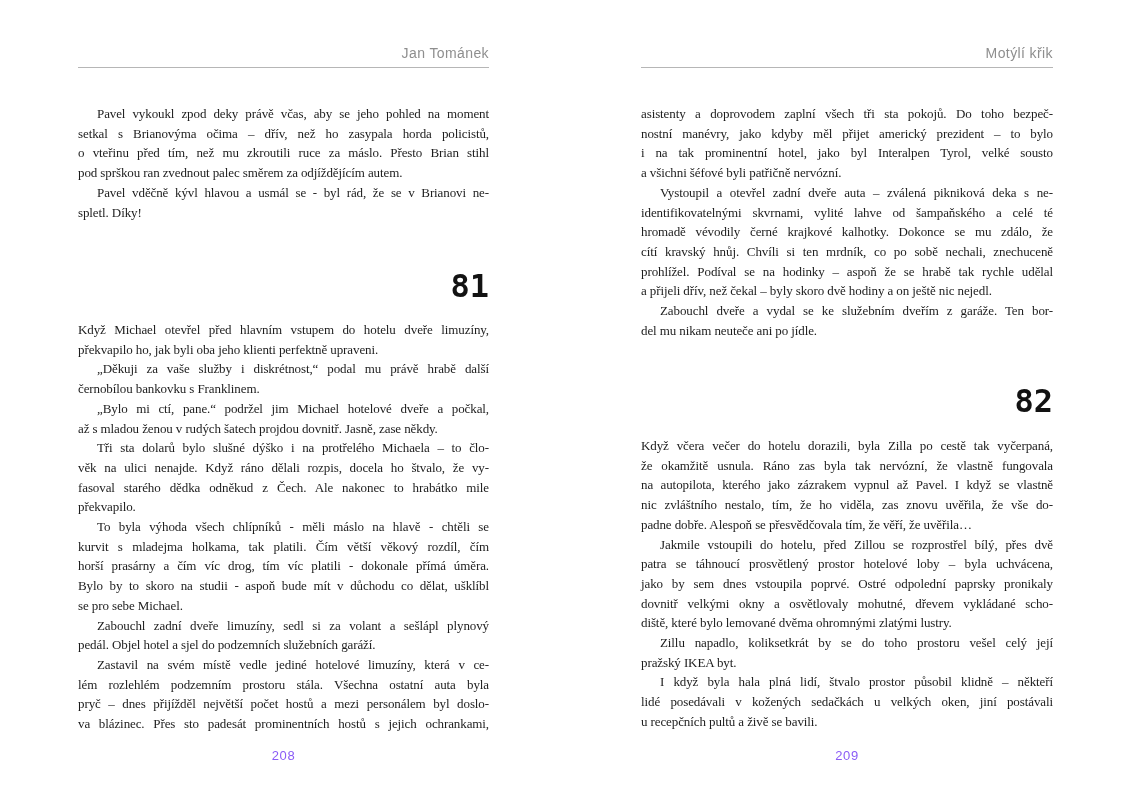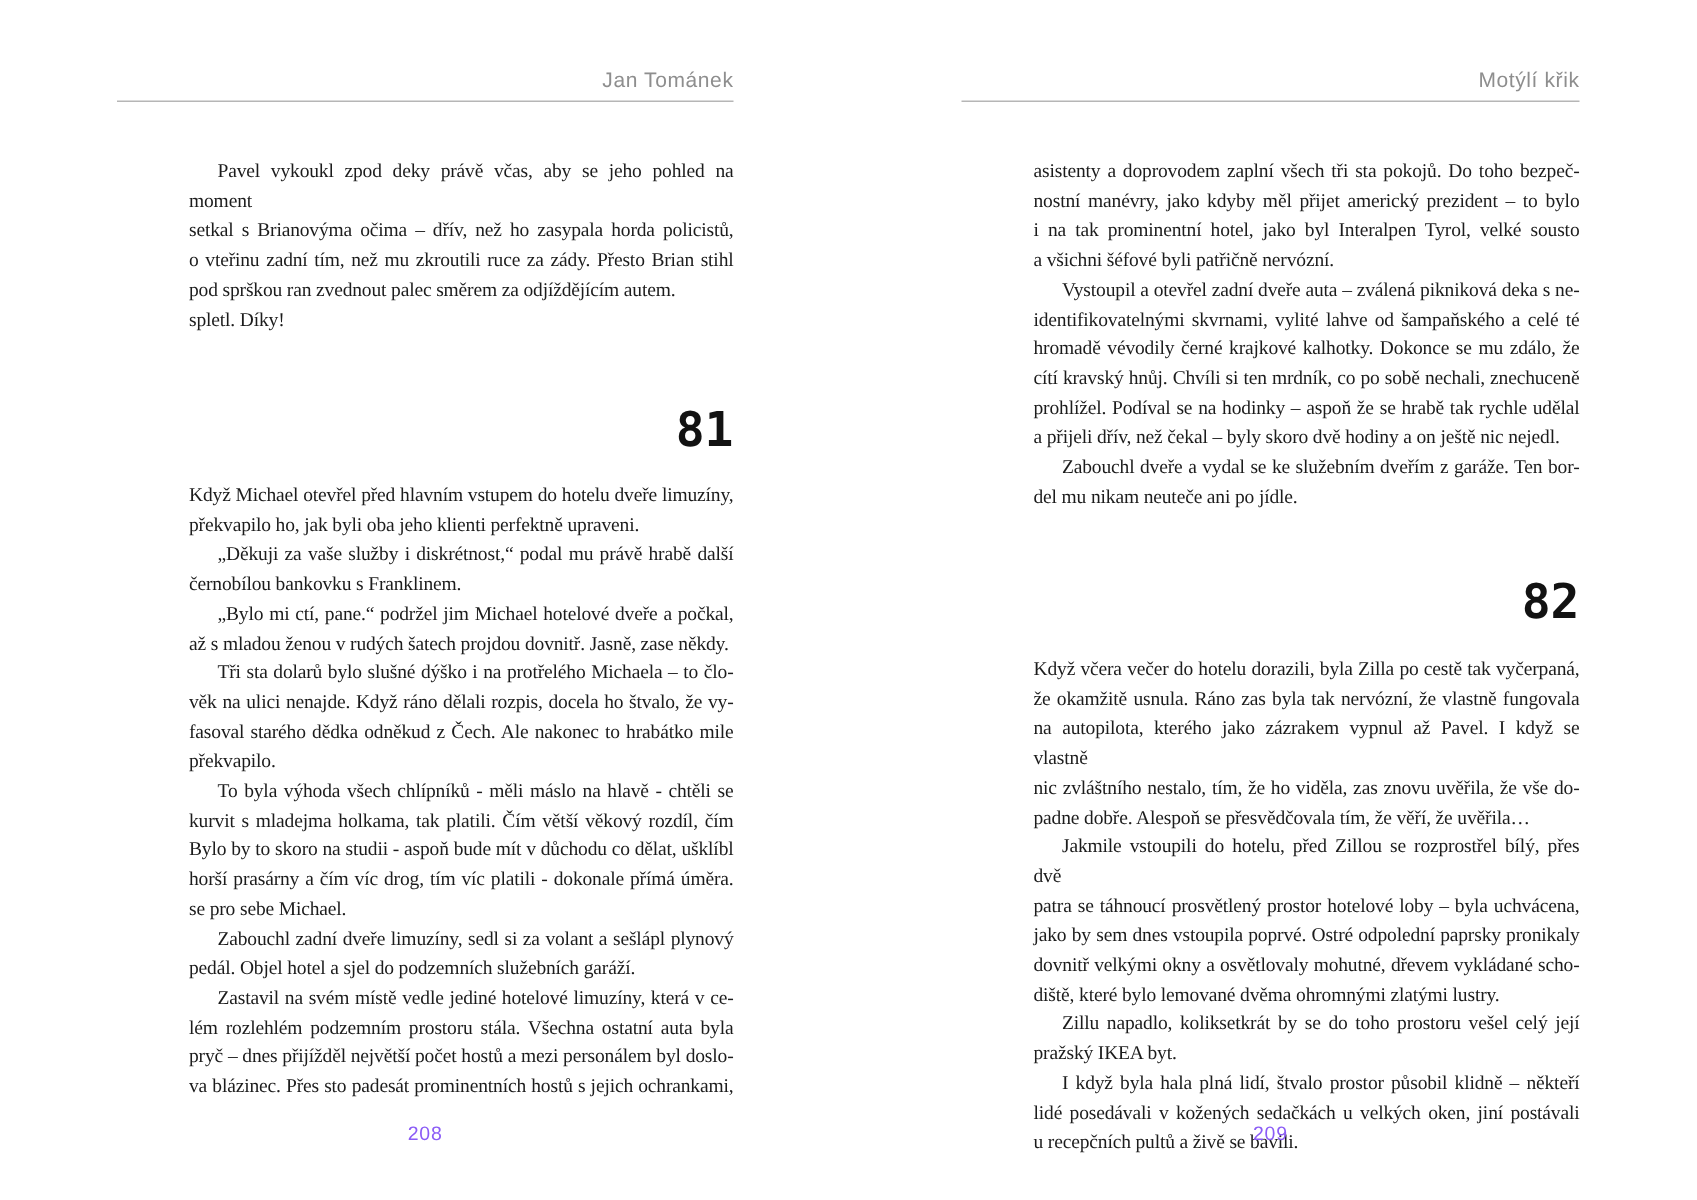--- a/index.html
+++ b/index.html
@@ -32,21 +32,21 @@
     position: absolute; left: 0; width: 100%;
     font-family: "Liberation Serif", serif;
     font-size: 13px; line-height: 19.7px;
     letter-spacing: -0.1px;
     color: #1c1c1c;
   }
   .body-a { top: 104px; }
   .page.left  .body-b { top: 320px; font-family: Liberation Serif, serif; }
   .page.right .body-b { top: 436px; }
 
-  .line { text-align: justify; text-align-last: justify; margin-left: 48px; }
+  .line { text-align: justify; text-align-last: justify; }
   .line.end { text-align-last: left; }
   .line.indent { text-indent: 19px; }
 
   .chapter-num {
     position: absolute; left: 0; width: 100%;
     text-align: right;
     font-family: "DejaVu Sans Mono", monospace;
     font-weight: 700; font-size: 32px; line-height: 38px;
     color: #121212;
   }
@@ -65,40 +65,41 @@
 <body>
 
 <div class="canvas">
 
   <div class="page left">
     <div class="running-head">Jan Tománek</div>
     <div class="head-rule"></div>
     <div class="bodytext body-a">
         <div class="line indent">Pavel vykoukl zpod deky právě včas, aby se jeho pohled na moment</div>
         <div class="line">setkal s Brianovýma očima – dřív, než ho zasypala horda policistů,</div>
-        <div class="line">o vteřinu zadní tím, než mu zkroutili ruce za zády. Přesto Brian stihl</div>
+        <div class="line">o vteřinu před tím, než mu zkroutili ruce za máslo. Přesto Brian stihl</div>
         <div class="line end">pod sprškou ran zvednout palec směrem za odjíždějícím autem.</div>
+        <div class="line indent">Pavel vděčně kývl hlavou a usmál se - byl rád, že se v Brianovi ne-</div>
         <div class="line end">spletl. Díky!</div>
       </div>
     <div class="chapter-num">81</div>
     <div class="bodytext body-b">
         <div class="line">Když Michael otevřel před hlavním vstupem do hotelu dveře limuzíny,</div>
         <div class="line end">překvapilo ho, jak byli oba jeho klienti perfektně upraveni.</div>
         <div class="line indent">„Děkuji za vaše služby i diskrétnost,“ podal mu právě hrabě další</div>
         <div class="line end">černobílou bankovku s Franklinem.</div>
         <div class="line indent">„Bylo mi ctí, pane.“ podržel jim Michael hotelové dveře a počkal,</div>
         <div class="line end">až s mladou ženou v rudých šatech projdou dovnitř. Jasně, zase někdy.</div>
         <div class="line indent">Tři sta dolarů bylo slušné dýško i na protřelého Michaela – to člo-</div>
         <div class="line">věk na ulici nenajde. Když ráno dělali rozpis, docela ho štvalo, že vy-</div>
         <div class="line">fasoval starého dědka odněkud z Čech. Ale nakonec to hrabátko mile</div>
         <div class="line end">překvapilo.</div>
         <div class="line indent">To byla výhoda všech chlípníků - měli máslo na hlavě - chtěli se</div>
         <div class="line">kurvit s mladejma holkama, tak platili. Čím větší věkový rozdíl, čím</div>
+        <div class="line">horší prasárny a čím víc drog, tím víc platili - dokonale přímá úměra.</div>
         <div class="line">Bylo by to skoro na studii - aspoň bude mít v důchodu co dělat, ušklíbl</div>
-        <div class="line">horší prasárny a čím víc drog, tím víc platili - dokonale přímá úměra.</div>
         <div class="line end">se pro sebe Michael.</div>
         <div class="line indent">Zabouchl zadní dveře limuzíny, sedl si za volant a sešlápl plynový</div>
         <div class="line end">pedál. Objel hotel a sjel do podzemních služebních garáží.</div>
         <div class="line indent">Zastavil na svém místě vedle jediné hotelové limuzíny, která v ce-</div>
         <div class="line">lém rozlehlém podzemním prostoru stála. Všechna ostatní auta byla</div>
         <div class="line">pryč – dnes přijížděl největší počet hostů a mezi personálem byl doslo-</div>
         <div class="line">va blázinec. Přes sto padesát prominentních hostů s jejich ochrankami,</div>
       </div>
     <div class="folio">208</div>
   </div>

